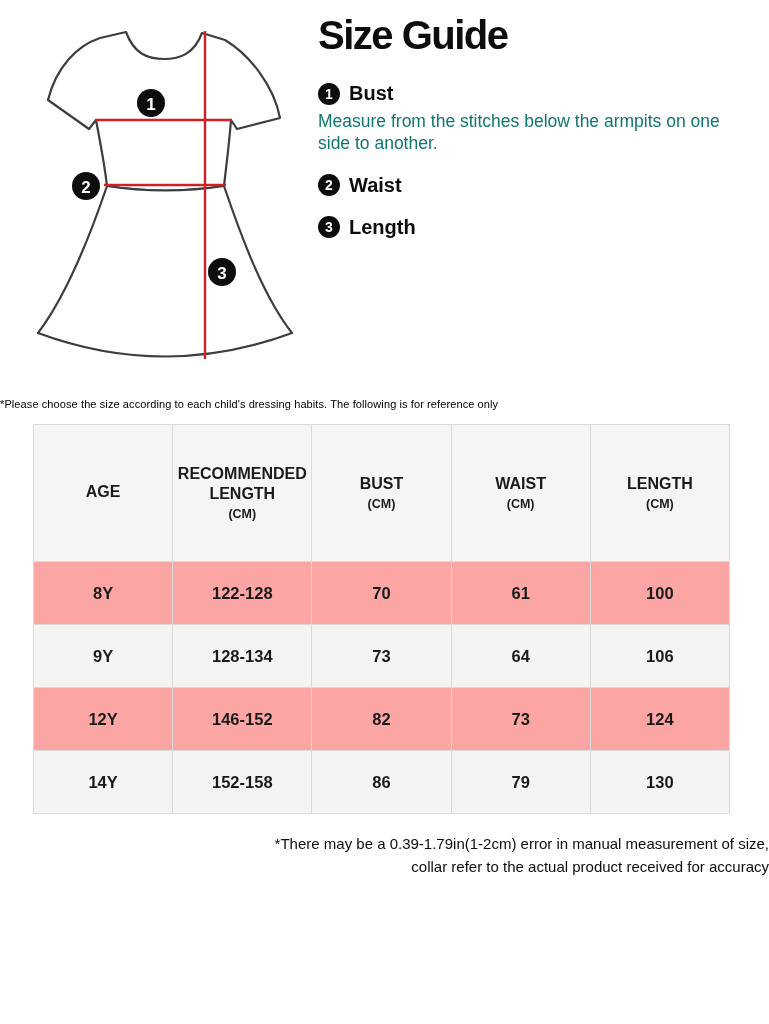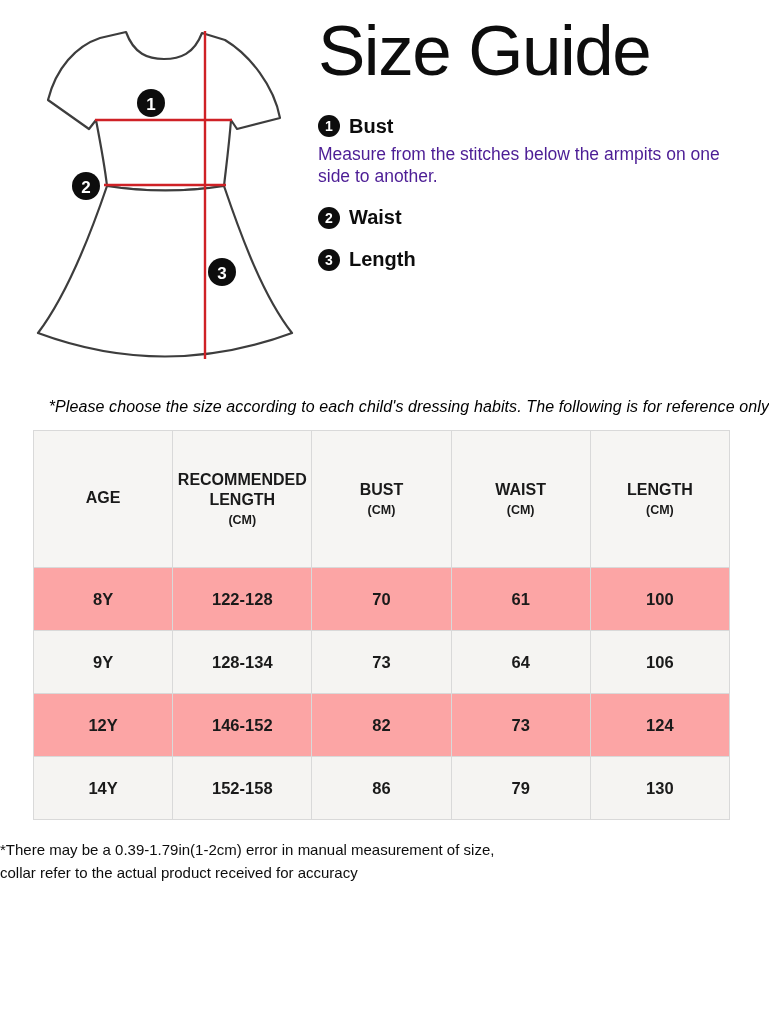--- a/index.html
+++ b/index.html
@@ -8,58 +8,57 @@
     font-family:"Liberation Sans","DejaVu Sans",sans-serif;color:#141414;
     -webkit-font-smoothing:antialiased;
   }
   .page{position:relative;width:769px;height:1024px;}
 
   
   .top{display:flex;align-items:flex-start;}
   .figure{flex:0 0 auto;margin:8px 0 0 28px;}
   .info{flex:1 1 auto;margin-left:8px;padding-top:14px;max-width:432px;}
   h1.title{
-    margin:0 0 26px 0;font-size:71px;line-height:1.05;font-weight:400;
+    margin:0 0 26px 0;font-size:40px;line-height:1.05;font-weight:700;
     letter-spacing:-1.5px;color:#0d0d0d;white-space:nowrap;
   }
   .sec{margin-bottom:19px;}
   .sec-head{display:flex;align-items:center;margin-bottom:5px;}
   .badge{
     display:inline-flex;align-items:center;justify-content:center;
     width:22px;height:22px;border-radius:50%;background:#0d0d0d;color:#fff;
     font-size:14px;font-weight:700;margin-right:9px;flex:0 0 auto;
   }
   .sec-label{font-size:20px;font-weight:700;color:#0d0d0d;}
-  .sec-desc{margin:0;font-size:17.5px;line-height:1.28;color:#4c1d95;max-width:412px;}
+  .sec-desc{margin:0;font-size:17.5px;line-height:1.28;color:#0f766e;max-width:412px;}
 
   
   .note{
-    margin:10px 0 14px 0;text-align:right;font-size:16px;color:#000;
+    margin:10px 0 14px 0;text-align:left;font-size:11px;color:#000;
     letter-spacing:0.1px;
-    font-style:italic;
   }
 
   
   table.size{
     border-collapse:collapse;table-layout:fixed;
     width:697px;margin-left:33px;
   }
   table.size th,table.size td{
     border:1px solid #d9d9d9;text-align:center;vertical-align:middle;
     font-weight:700;color:#1a1a1a;padding:0;
   }
   table.size th{height:136px;background:#f6f5f3;font-size:16px;line-height:1.3;}
   table.size td{height:62px;font-size:16.5px;background:#fca5a5;}
   table.size tbody tr:nth-child(even) td{background:#f5f4f2;}
   th .col-label{display:block;max-width:132px;margin:0 auto;}
   th .col-unit{display:block;font-size:12.5px;margin-top:1px;}
 
   
   .footer{
-    margin-top:18px;text-align:left;font-size:15px;line-height:1.55;color:#0d0d0d;
+    margin-top:18px;text-align:right;font-size:15px;line-height:1.55;color:#0d0d0d;
   }
 </style>
 </head>
 <body>
 
 <div class="page">
 
   <div class="top">
 
     <div class="figure">

